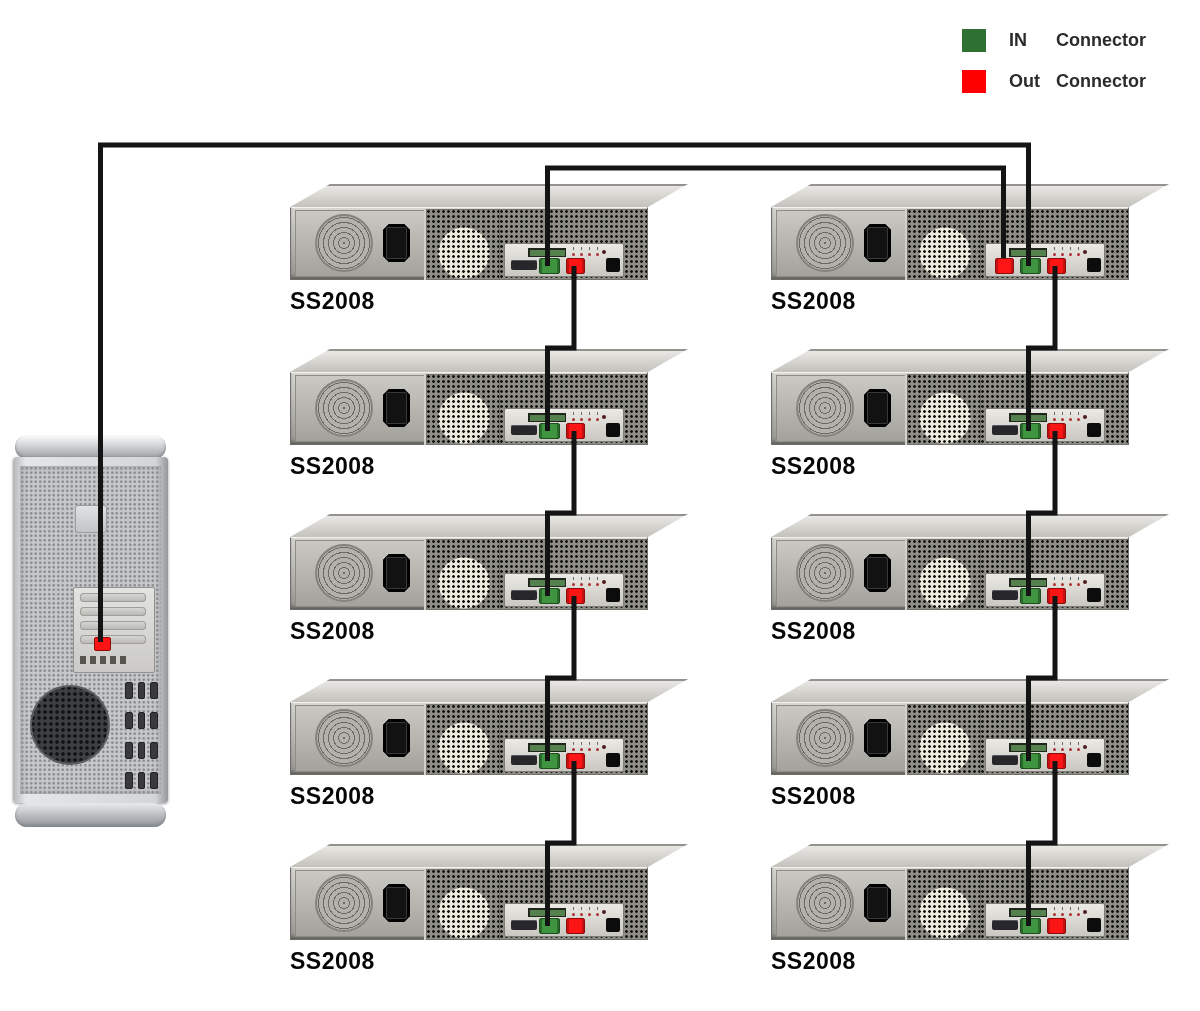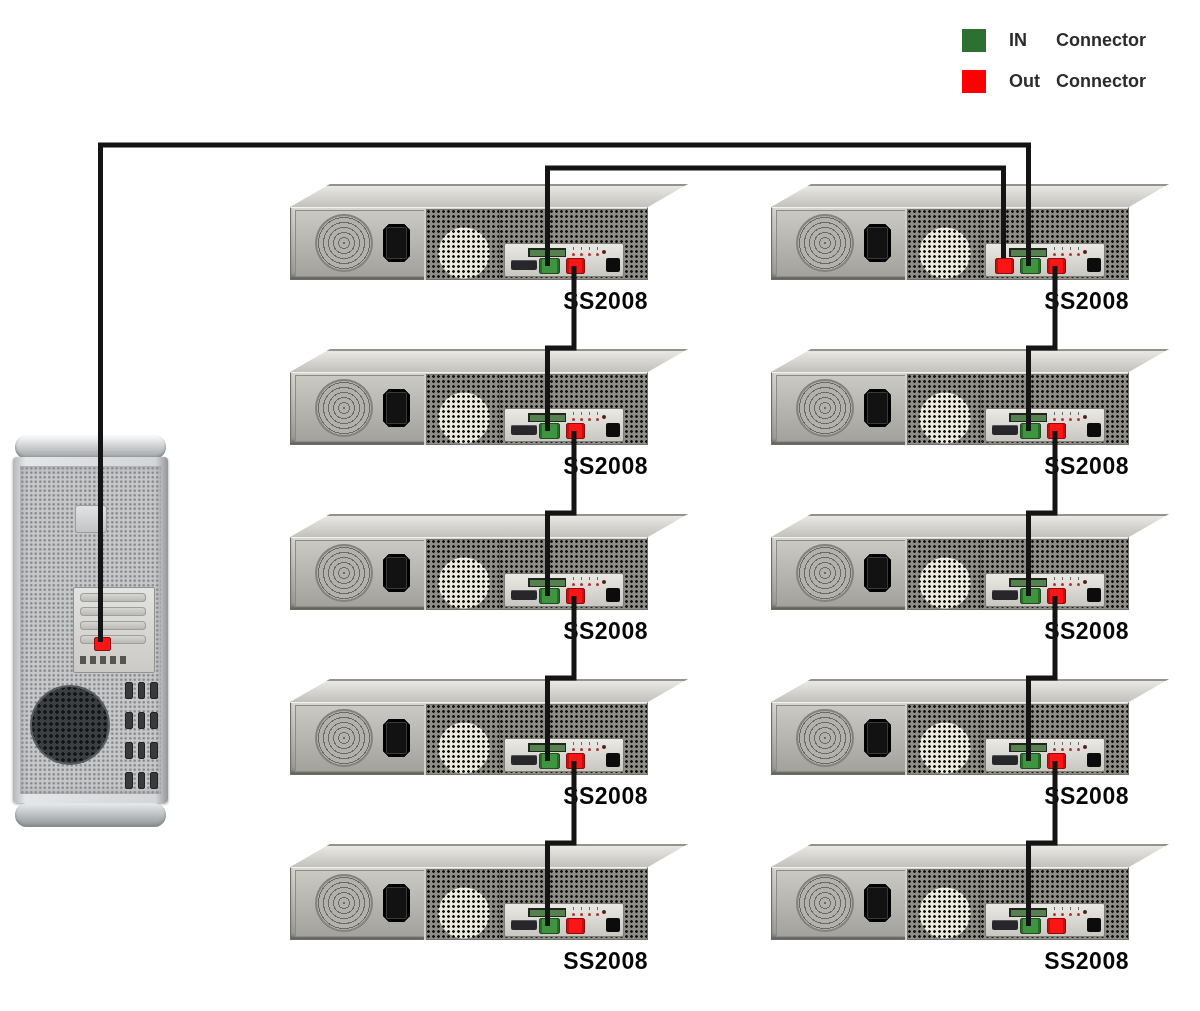--- a/index.html
+++ b/index.html
@@ -57,21 +57,21 @@
             border-radius:2px;box-shadow:inset 0 1px 0 #56565e;}
   .conn{position:absolute;top:14px;height:16px;border-radius:2px;box-sizing:border-box;}
   .conn.in{left:34px;width:21px;background:#3f9440;border:1px solid #1d4f1f;
            box-shadow:inset 2px 0 0 #2a6b2c,inset -2px 0 0 #2a6b2c;}
   .conn.out,.conn.out2{width:19px;background:#fb1515;border:1px solid #8f0d0d;
            box-shadow:inset 2px 0 0 #c31111,inset -2px 0 0 #c31111;}
   .conn.out{left:61px;}
   .conn.out2{left:9px;display:none;}
   .unit.dual-out .conn.out2{display:block;}
   .sqport{position:absolute;left:101px;top:14px;width:14px;height:14px;background:#0c0c0c;border-radius:2px;}
-  .u-label{position:absolute;left:0;top:104px;width:358px;text-align:right;
+  .u-label{position:absolute;left:0;top:104px;width:358px;text-align:left;
            font-size:23px;font-weight:bold;letter-spacing:.5px;color:#060606;}
 
   
   #tower{position:absolute;left:13px;top:423px;width:155px;height:392px;}
   .t-handle{position:absolute;left:2px;width:151px;height:24px;border-radius:12px;
             background:linear-gradient(#fcfdfe,#9b9fa3);box-shadow:inset 0 -2px 3px #85898d;}
   .t-handle.top{top:0;}
   .t-handle.bottom{bottom:0;background:linear-gradient(#e9ebed,#8f9397);}
   .t-body{position:absolute;left:0;top:22px;width:155px;height:346px;border-radius:4px;
           background:linear-gradient(90deg,#b4b6b9,#e4e6e8 8%,#d3d5d7 92%,#94969a);

